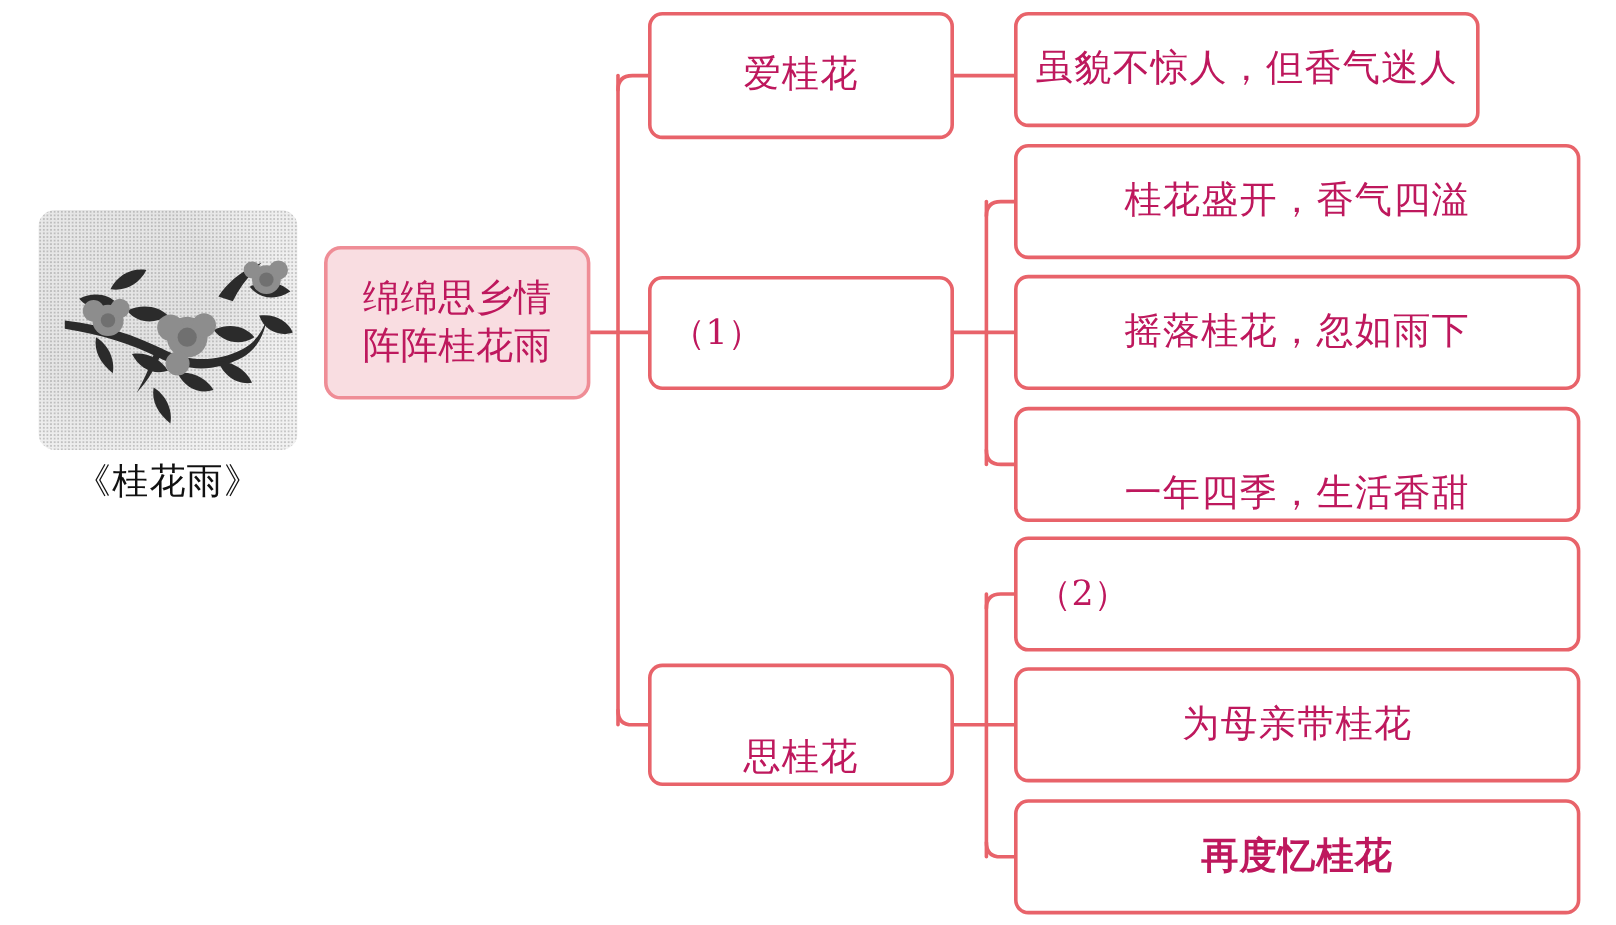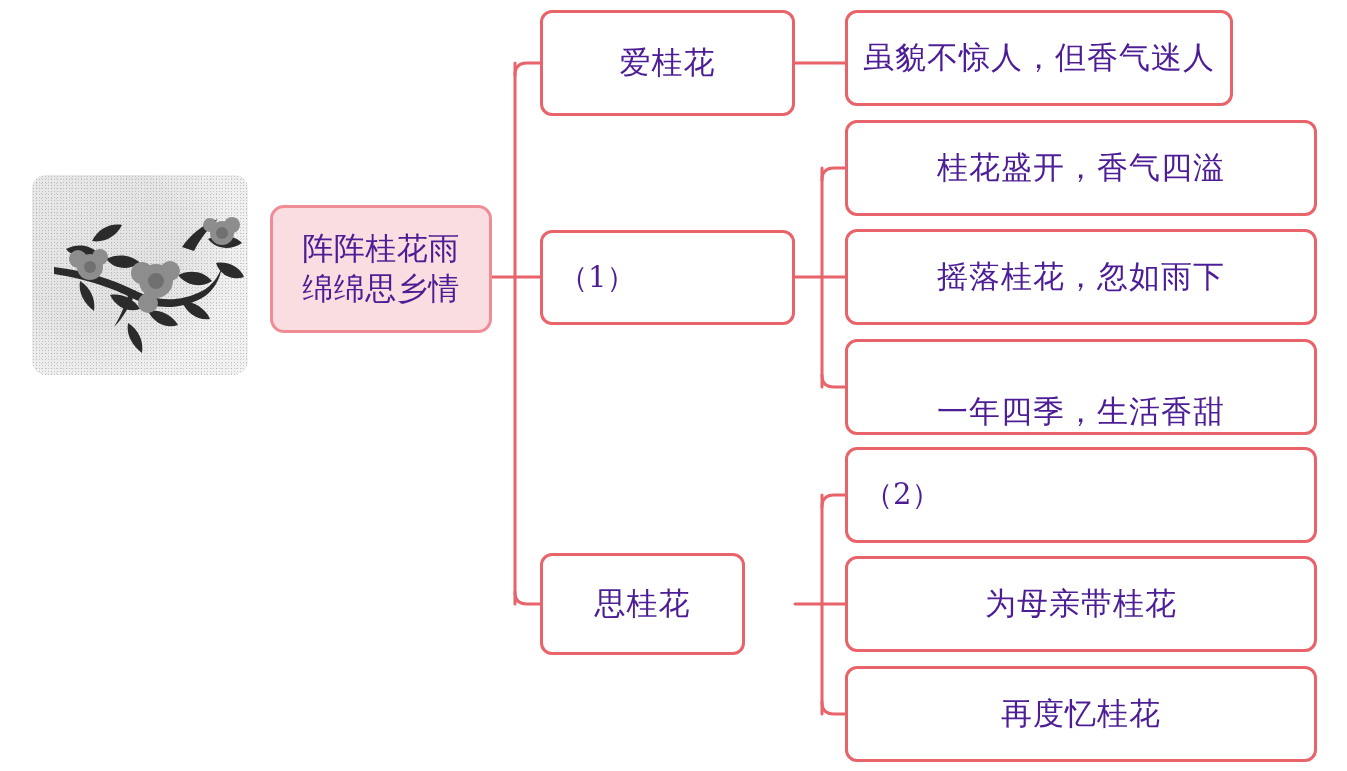--- a/index.html
+++ b/index.html
@@ -81,21 +81,21 @@
   .node {
     position: absolute;
     box-sizing: border-box;
     border: 3px solid #e8636a;
     border-radius: 12px;
     background: #ffffff;
     display: flex;
     align-items: center;
     justify-content: center;
     font-family: "DejaVu Sans", "Liberation Sans", sans-serif;
-    color: #4c1d95;
+    color: #be185d;
     line-height: 1.28;
     white-space: nowrap;
   }
   .node.root {
     background: #f9dde1;
     border-color: #ef8d96;
     flex-direction: column;
     border-radius: 14px;
   }
   .node.root .line {
@@ -183,36 +183,37 @@
           <circle cx="178" cy="50" r="7"></circle>
           <circle cx="116" cy="128" r="10"></circle>
         </g>
         <g fill="#5a5a5a" opacity="0.55">
           <circle cx="58" cy="92" r="6"></circle>
           <circle cx="124" cy="106" r="8"></circle>
           <circle cx="190" cy="58" r="6"></circle>
         </g>
       </svg>
     </div>
+    <div class="illus-caption">《桂花雨》</div>
   </div>
 
   <div class="node root t-root" style="left:270px; top:205px; width:222px; height:128px;">
+    <span class="line">绵绵思乡情</span>
     <span class="line">阵阵桂花雨</span>
-    <span class="line">绵绵思乡情</span>
   </div>
 
   <div class="node t-mid" style="left:540px; top:10px; width:255px; height:106px;">
     <span>爱桂花</span>
   </div>
 
   <div class="node blank t-blank" style="left:540px; top:230px; width:255px; height:95px;">
     <span>（1）</span>
   </div>
 
-  <div class="node t-mid" style="left:540px; top:553px; width:205px; height:102px;">
+  <div class="node t-mid" style="left:540px; top:553px; width:255px; height:102px;align-items:flex-end;">
     <span>思桂花</span>
   </div>
 
   <div class="node t-leaf" style="left:845px; top:10px; width:388px; height:96px;">
     <span>虽貌不惊人，但香气迷人</span>
   </div>
 
   <div class="node t-leaf" style="left:845px; top:229px; width:472px; height:96px;">
     <span>摇落桂花，忽如雨下</span>
   </div>
@@ -222,17 +223,17 @@
   <div class="node t-leaf" style="left:845px; top:339px; width:472px; height:96px;align-items:flex-end;">
     <span>一年四季，生活香甜</span>
   </div>
 
   <div class="node blank t-blank" style="left:845px; top:447px; width:472px; height:96px;">
     <span>（2）</span>
   </div>
   <div class="node t-leaf" style="left:845px; top:556px; width:472px; height:96px;text-align:center;">
     <span>为母亲带桂花</span>
   </div>
-  <div class="node t-leaf" style="left:845px; top:666px; width:472px; height:96px;">
+  <div class="node t-leaf" style="left:845px; top:666px; width:472px; height:96px;font-weight:bold;">
     <span>再度忆桂花</span>
   </div>
 
 </div>
 
 </body></html>

